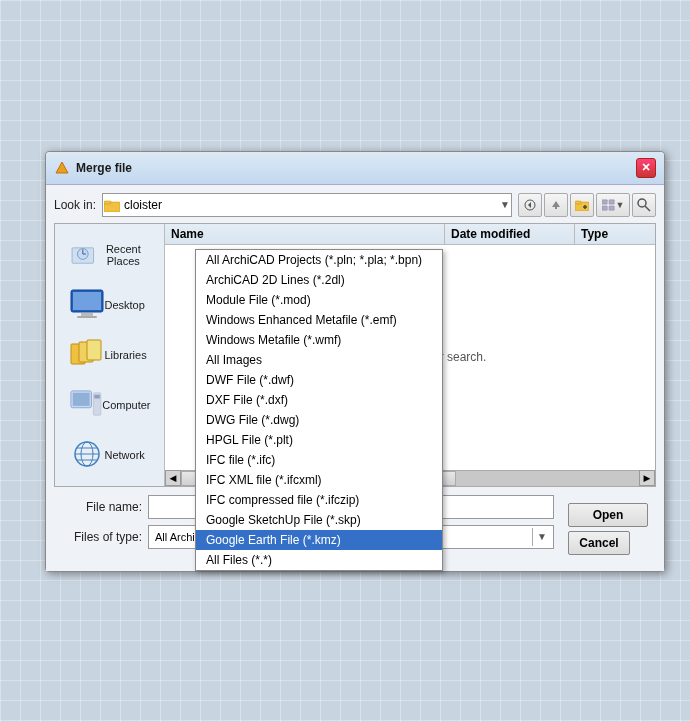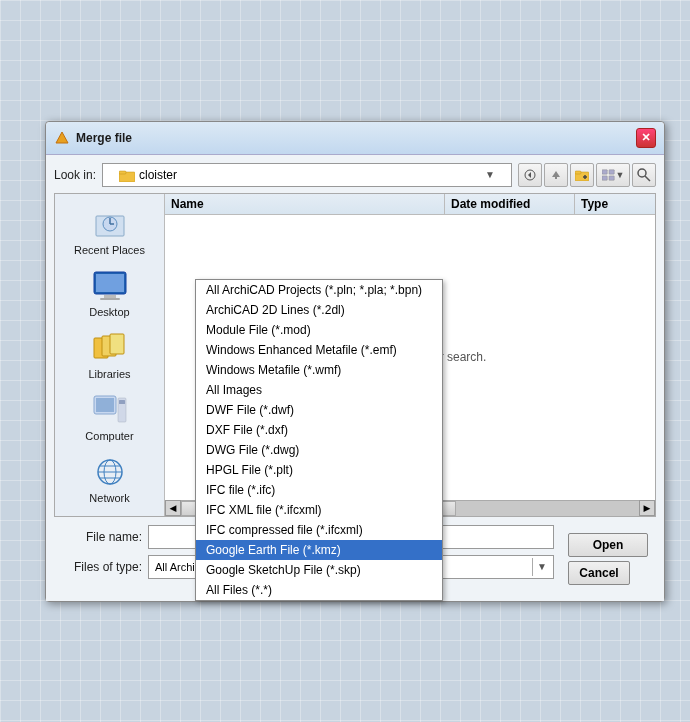--- a/index.html
+++ b/index.html
@@ -76,21 +76,21 @@
     .look-in-label {
       font-size: 12px;
       white-space: nowrap;
       color: #222;
     }
     .look-in-dropdown {
       flex: 1;
       height: 24px;
       border: 1px solid #999;
       background: white;
-      padding: 2px 16px;
+      padding: 2px 1px;
       font-size: 12px;
       display: flex;
       align-items: center;
       justify-content: space-between;
       cursor: pointer;
     }
     .look-in-dropdown .folder-icon {
       display: inline-flex;
       align-items: center;
       gap: 4px;
@@ -126,21 +126,21 @@
       background: #e8eef5;
       border-right: 1px solid #bbb;
       display: flex;
       flex-direction: column;
       align-items: center;
       padding: 8px 4px;
       gap: 4px;
     }
     .sidebar-item {
       display: flex;
-      flex-direction: column;
+      flex-direction: row;
       align-items: center;
       width: 90px;
       padding: 4px;
       cursor: pointer;
       border-radius: 3px;
     }
     .sidebar-icon {
       width: 36px;
       height: 36px;
       margin-bottom: 2px;
@@ -494,20 +494,20 @@
           <div class="dropdown-item">Module File (*.mod)</div>
           <div class="dropdown-item">Windows Enhanced Metafile (*.emf)</div>
           <div class="dropdown-item">Windows Metafile (*.wmf)</div>
           <div class="dropdown-item">All Images</div>
           <div class="dropdown-item">DWF File (*.dwf)</div>
           <div class="dropdown-item">DXF File (*.dxf)</div>
           <div class="dropdown-item">DWG File (*.dwg)</div>
           <div class="dropdown-item">HPGL File (*.plt)</div>
           <div class="dropdown-item">IFC file (*.ifc)</div>
           <div class="dropdown-item">IFC XML file (*.ifcxml)</div>
-          <div class="dropdown-item">IFC compressed file (*.ifcxml)</div>
+          <div class="dropdown-item">IFC compressed file (*.ifczip)</div>
+          <div class="dropdown-item">Google SketchUp File (*.skp)</div>
           <div class="dropdown-item selected">Google Earth File (*.kmz)</div>
-          <div class="dropdown-item">Google SketchUp File (*.skp)</div>
           <div class="dropdown-item">All Files (*.*)</div>
         </div>
     </div>
   </div>
 </div>
 
 </body></html>

